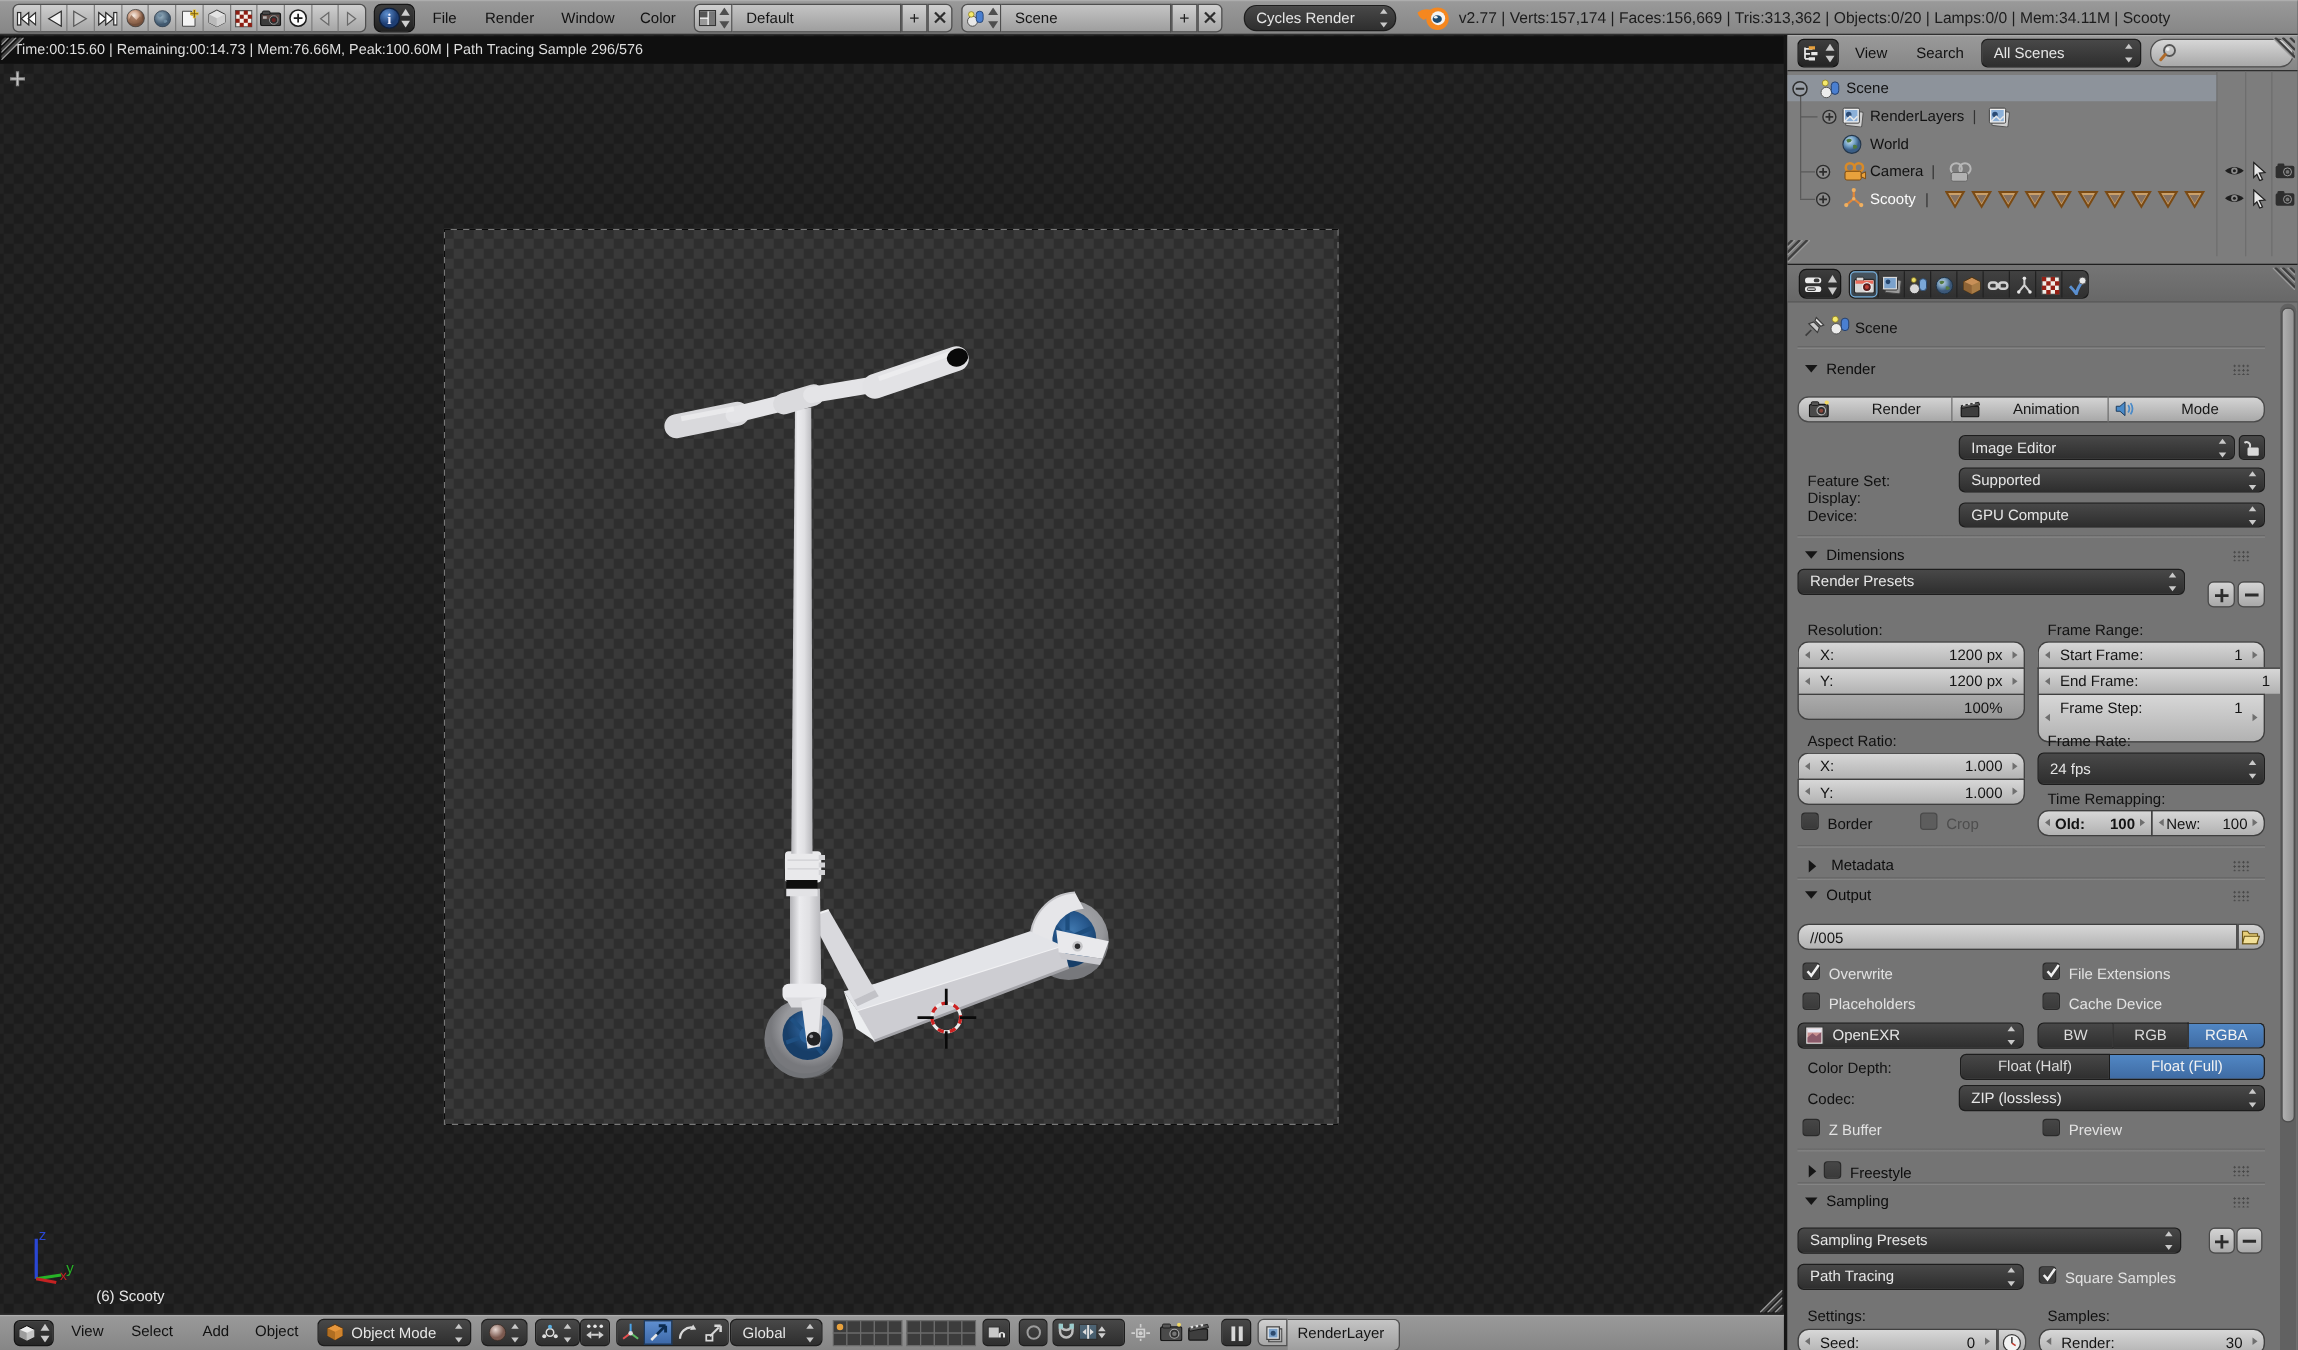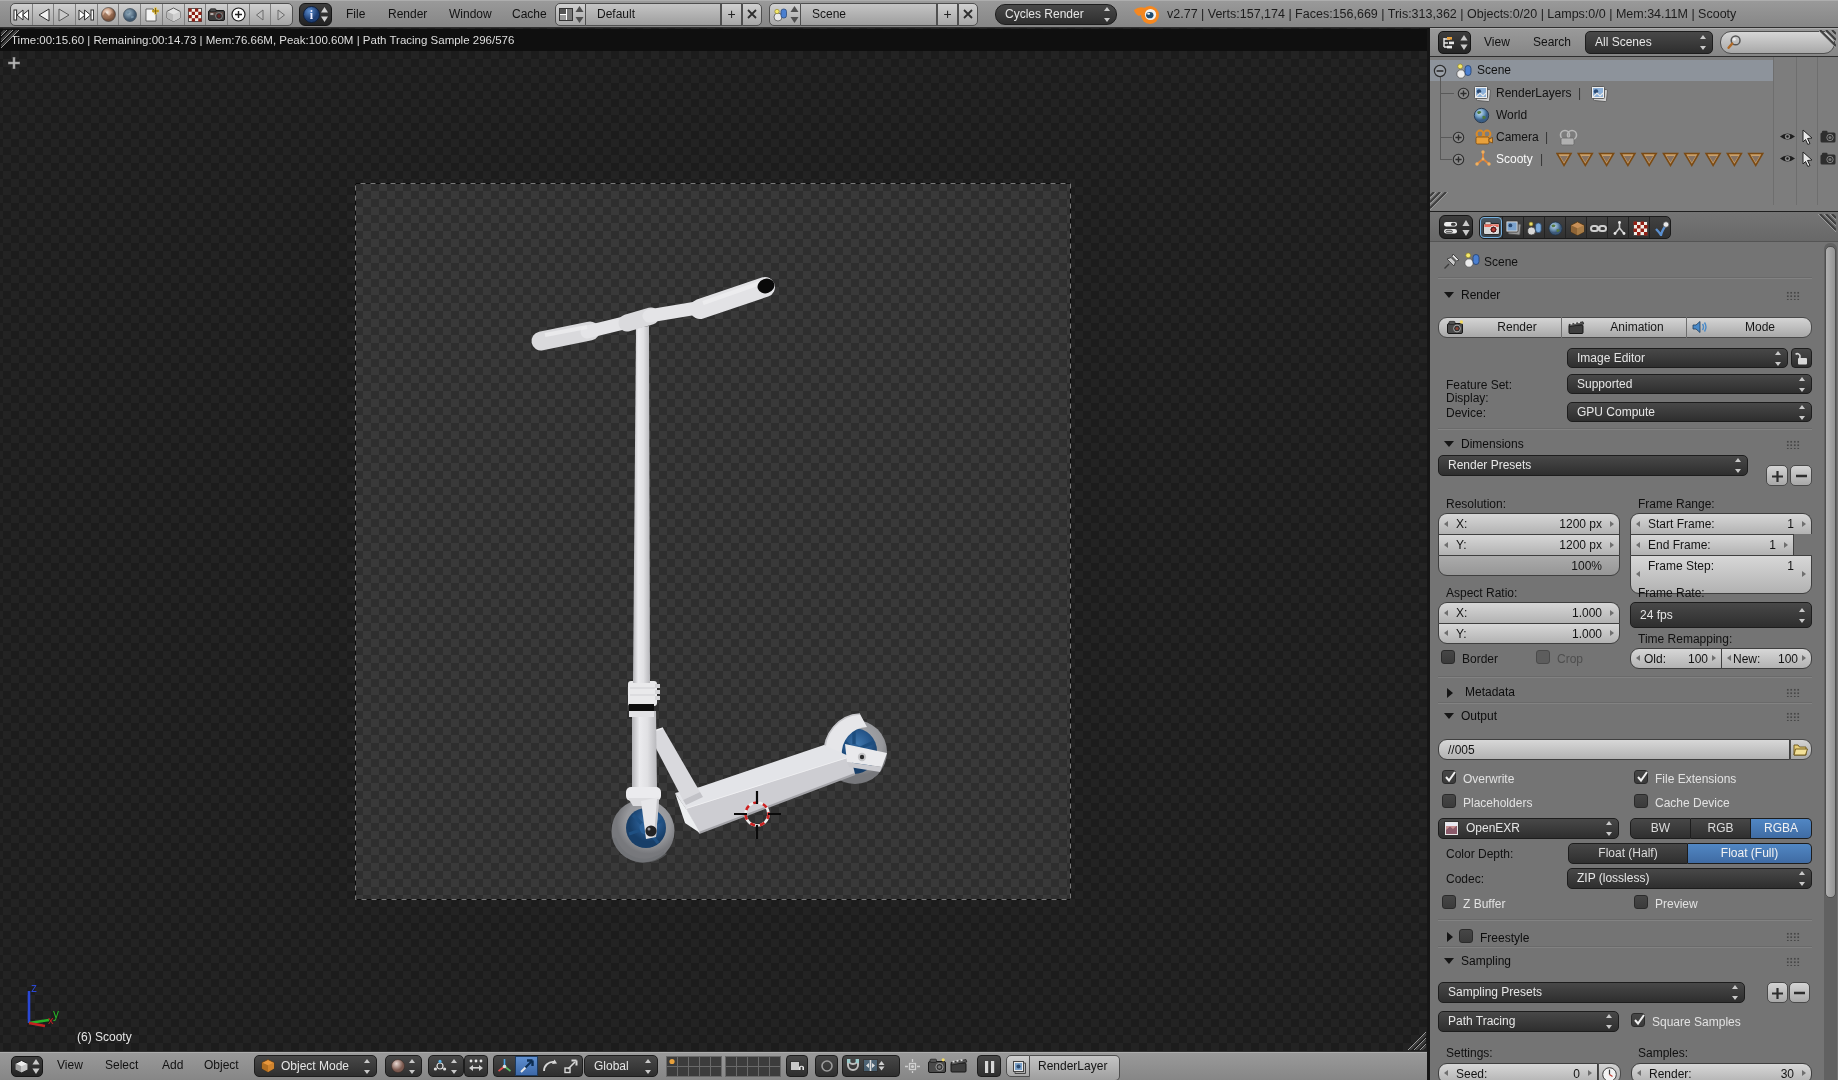--- a/index.html
+++ b/index.html
@@ -181,21 +181,21 @@
         </radialGradient>
       </defs>
    <circle cx="8.5" cy="8.5" r="8" fill="url(#inf1)" stroke="#0e1f3d"></circle>
    <text x="8.5" y="13" font-size="12" font-weight="bold" fill="#eef" text-anchor="middle" font-family="Liberation Serif">i</text>
    <path d="M21.5 1 L25 6.5 L18 6.5 Z" fill="#cfcfcf"></path>
       <path d="M21.5 16 L25 10.5 L18 10.5 Z" fill="#cfcfcf"></path>
  </svg>
  <div class="abs" style="left:346px;top:0;height:28px;line-height:28px;color:#111;">File</div>
  <div class="abs" style="left:388px;top:0;height:28px;line-height:28px;color:#111;">Render</div>
  <div class="abs" style="left:449px;top:0;height:28px;line-height:28px;color:#111;">Window</div>
- <div class="abs" style="left:512px;top:0;height:28px;line-height:28px;color:#111;">Cache</div>
+ <div class="abs" style="left:512px;top:0;height:28px;line-height:28px;color:#111;">Color</div>
 
  <div class="abs" style="left:555px;top:3px;width:31px;height:23px;background:linear-gradient(#d0d0d0,#a6a6a6);border:1px solid #4f4f4f;border-radius:5px 0 0 5px;">
    <svg width="14" height="13" style="position:absolute;left:3px;top:4px;">
         <rect x="0.5" y="0.5" width="13" height="12" fill="#fff" stroke="#333"></rect>
         <rect x="1" y="1" width="6" height="5" fill="#555"></rect>
         <rect x="1" y="7" width="6" height="5" fill="#999"></rect>
         <rect x="8" y="1" width="5" height="11" fill="#777"></rect>
       </svg>
    <svg width="9" height="17" style="position:absolute;left:19px;top:2px;">
         <path d="M4.5 0 L8.5 6 L0.5 6 Z" fill="#4e4e4e"></path>
@@ -899,21 +899,21 @@
     </div>
  <div class="fld rb" style="left:1438px;top:555px;width:182px;height:21px;line-height:20px;background:linear-gradient(#ababab,#969696);">
       <span class="fv">100%</span>
     </div>
  <div class="fld rt" style="left:1630px;top:513px;width:182px;height:21px;line-height:20px;">
       <span class="la"></span>
       <span class="ra"></span>
       <span class="fl">Start Frame:</span>
       <span class="fv">1</span>
     </div>
- <div class="fld rmid" style="left:1630px;top:534px;width:164px;height:21px;line-height:20px;padding-left:40px;">
+ <div class="fld rmid" style="left:1630px;top:534px;width:204px;height:21px;line-height:20px;padding-left:40px;">
       <span class="la"></span>
       <span class="ra"></span>
       <span class="fl">End Frame:</span>
       <span class="fv">1</span>
     </div>
  <div class="fld rb" style="left:1630px;top:555px;width:182px;height:39px;line-height:20px;">
       <span class="la"></span>
       <span class="ra"></span>
       <span class="fl">Frame Step:</span>
       <span class="fv">1</span>
@@ -927,21 +927,21 @@
       <span class="fv">1.000</span>
     </div>
  <div class="fld rb" style="left:1438px;top:623px;width:182px;height:21px;line-height:20px;">
       <span class="la"></span>
       <span class="ra"></span>
       <span class="fl">Y:</span>
       <span class="fv">1.000</span>
     </div>
  <div class="dd" style="left:1630px;top:602px;width:182px;height:26px;line-height:24px;">24 fps<span class="ud"></span></div>
  <div class="lbl" style="left:1638px;top:632px;">Time Remapping:</div>
- <div class="fld" style="left:1630px;top:648px;width:92px;height:21px;line-height:20px;border-radius:9px 0 0 9px;">
+ <div class="fld" style="left:1630px;top:648px;width:92px;height:21px;line-height:20px;border-radius:9px 0 0 9px;font-weight:bold;">
       <span class="la"></span>
       <span class="ra"></span>
       <span class="fl" style="left:13px;">Old:</span>
       <span class="fv" style="right:13px;">100</span>
     </div>
  <div class="fld" style="left:1721px;top:648px;width:91px;height:21px;line-height:20px;border-radius:0 9px 9px 0;border-left:1px solid #3f3f3f;">
       <span class="la"></span>
       <span class="ra"></span>
       <span class="fl" style="left:11px;">New:</span>
       <span class="fv" style="right:13px;">100</span>

